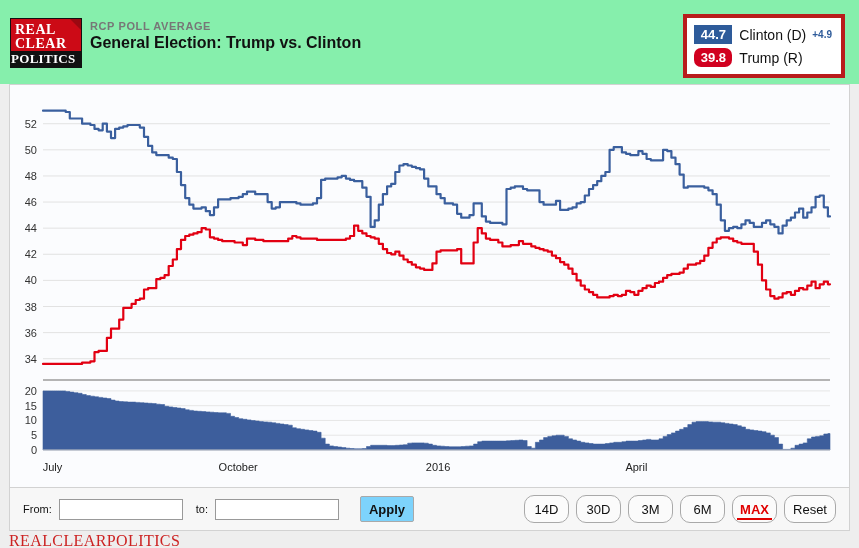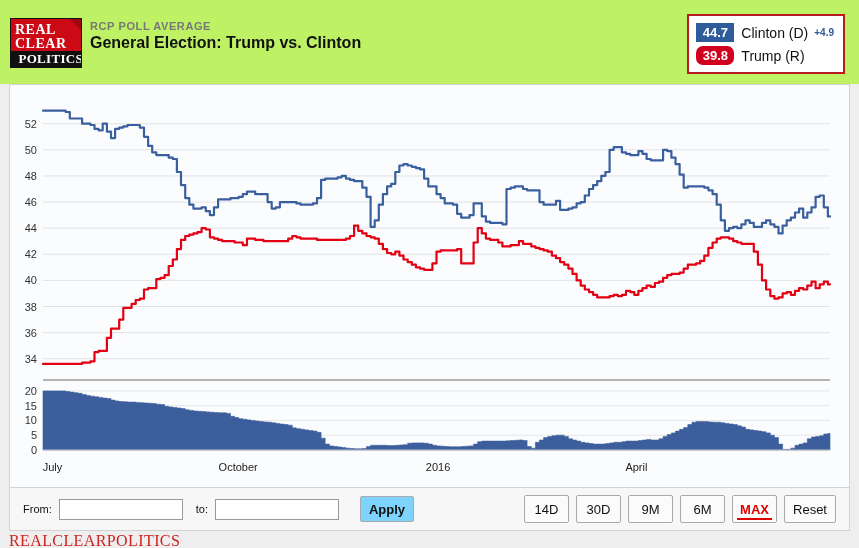--- a/index.html
+++ b/index.html
@@ -14,21 +14,21 @@
   #app {
     position: relative;
     width: 859px; height: 548px;
     background: #eeeeee;
   }
 
   
   .header {
     position: absolute; left: 0; top: 0;
     width: 859px; height: 84px;
-    background: #bef264;
+    background: #86efac;
   }
   .logo {
     position: absolute; left: 10px; top: 18px;
     width: 72px; height: 50px;
     background: #cc0a16;
     border: 1px solid #111;
     overflow: hidden;
   }
   .logo .corner {
     position: absolute; right: 0; top: 0;
@@ -49,42 +49,42 @@
   .logo .l2 { top: 18px; }
   .logo .l3 {
     position: absolute; left: 0; bottom: 0;
     width: 72px; height: 16px;
     background: #111111;
     color: #ffffff;
     font-family: "Liberation Serif", serif;
     font-weight: bold;
     font-size: 13px;
     line-height: 16px;
-    text-align: right;
+    text-align: left;
     letter-spacing: 0.3px;
   }
   .head-kicker {
     position: absolute; left: 90px; top: 20px;
     font-size: 11px;
     color: #777777;
     letter-spacing: 0.6px;
     font-weight: bold;
   }
   .head-title {
     position: absolute; left: 90px; top: 34px;
     font-size: 16px;
     color: #111111;
     font-weight: bold;
   }
 
   
   .legend {
     position: absolute; right: 14px; top: 14px;
     background: #ffffff;
-    border: 2px solid #b91c1c;
+    border: 4px solid #b91c1c;
     padding: 6px 9px 6px 7px;
   }
   .legend-row {
     display: flex; align-items: center;
     height: 21px;
   }
   .legend-row + .legend-row { margin-top: 2px; }
   .legend-val {
     display: inline-block;
     min-width: 38px;
@@ -155,21 +155,21 @@
   .range-group {
     margin-left: auto;
     margin-right: 13px;
     display: flex; align-items: center;
   }
   .range-btn {
     width: 45px; height: 28px;
     margin-left: 7px;
     background: #fbfbfb;
     border: 1px solid #a9a9a9;
-    border-radius: 2px;
+    border-radius: 10px;
     font-size: 13px;
     color: #111111;
     font-family: "Liberation Sans", sans-serif;
     cursor: pointer;
     position: relative;
   }
   .range-btn.active {
     color: #e00000;
     font-weight: bold;
   }
@@ -292,21 +292,21 @@
   <div class="toolbar">
     <span class="tb-label">From:</span>
     <input class="tb-input" type="text" placeholder="" style="">
     <span class="tb-label">to:</span>
     <input class="tb-input" type="text" placeholder="" style="">
     <button class="tb-apply">Apply</button>
 
     <div class="range-group">
       <button class="range-btn">14D</button>
       <button class="range-btn">30D</button>
-      <button class="range-btn">9M</button>
+      <button class="range-btn">3M</button>
       <button class="range-btn">6M</button>
       <button class="range-btn active">MAX</button>
       <button class="range-btn reset">Reset</button>
     </div>
   </div>
 
   <div class="footer">REALCLEARPOLITICS</div>
 
 </div>
 

